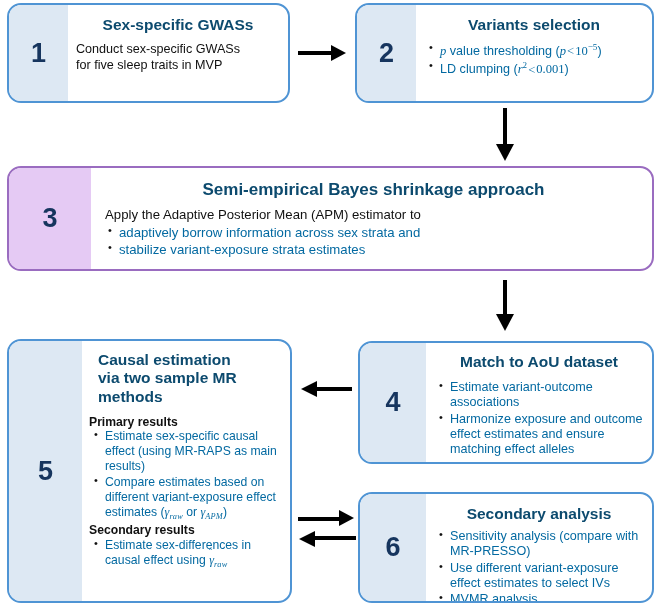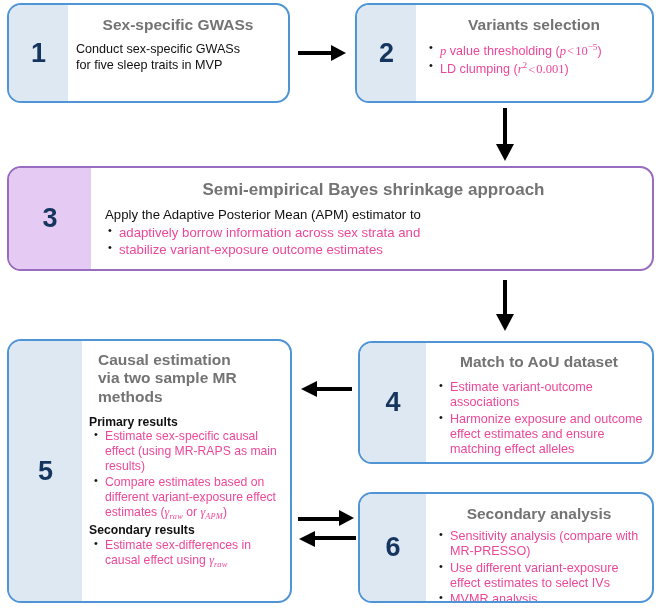--- a/index.html
+++ b/index.html
@@ -52,21 +52,21 @@
     flex: 1 1 auto;
     position: relative;
     padding: 5px 8px 5px 8px;
     box-sizing: border-box;
   }
 
   .box-title {
     font-weight: bold;
     font-size: 15.5px;
     line-height: 1.15;
-    color: #737373;
+    color: #0c4a6e;
     text-align: center;
     margin: 4px 0 5px 0;
   }
   .box-title.left { text-align: left; }
 
   .para {
     font-size: 12.6px;
     line-height: 1.22;
     color: #111;
     margin: 0 0 1px 0;
@@ -76,21 +76,21 @@
     list-style: none;
     margin: 0;
     padding: 0;
   }
   ul.bullets > li {
     position: relative;
     padding-left: 13px;
     font-size: 12.6px;
     line-height: 1.22;
     margin-bottom: 1px;
-    color: #ec4899;
+    color: #0369a1;
   }
   ul.bullets > li::before {
     content: "\2022";
     position: absolute;
     left: 2px;
     top: -1px;
     font-size: 11px;
     color: #111;
   }
   ul.bullets.indent > li { padding-left: 16px; }
@@ -183,21 +183,21 @@
     </svg>
   </div>
 
   <div class="step-box purple" style="left:7px; top:166px; width:647px; height:105px;">
     <div class="num-panel purple" style="width:82px;">3</div>
     <div class="body-panel" style="padding-left:12px;">
       <div class="box-title" style="margin-top:7px; font-size:17px;">Semi-empirical Bayes shrinkage approach</div>
       <div class="para" style="margin-top:7px; font-size:13.2px; padding-left:2px;">Apply the Adaptive Posterior Mean (APM) estimator to</div>
       <ul class="bullets indent" style="margin-top:2px;">
         <li style="font-size:13.2px;">adaptively borrow information across sex strata and</li>
-        <li style="font-size:13.2px;">stabilize variant-exposure outcome estimates</li>
+        <li style="font-size:13.2px;">stabilize variant-exposure strata estimates</li>
       </ul>
     </div>
   </div>
 
   <div class="arrow" style="left:490px; top:280px; width:30px; height:52px;">
     <svg width="30" height="52" viewBox="0 0 30 52">
       <line x1="15" y1="0" x2="15" y2="38" stroke="#000" stroke-width="4"></line>
       <polygon points="15,51 6,34 24,34" fill="#000"></polygon>
     </svg>
   </div>

